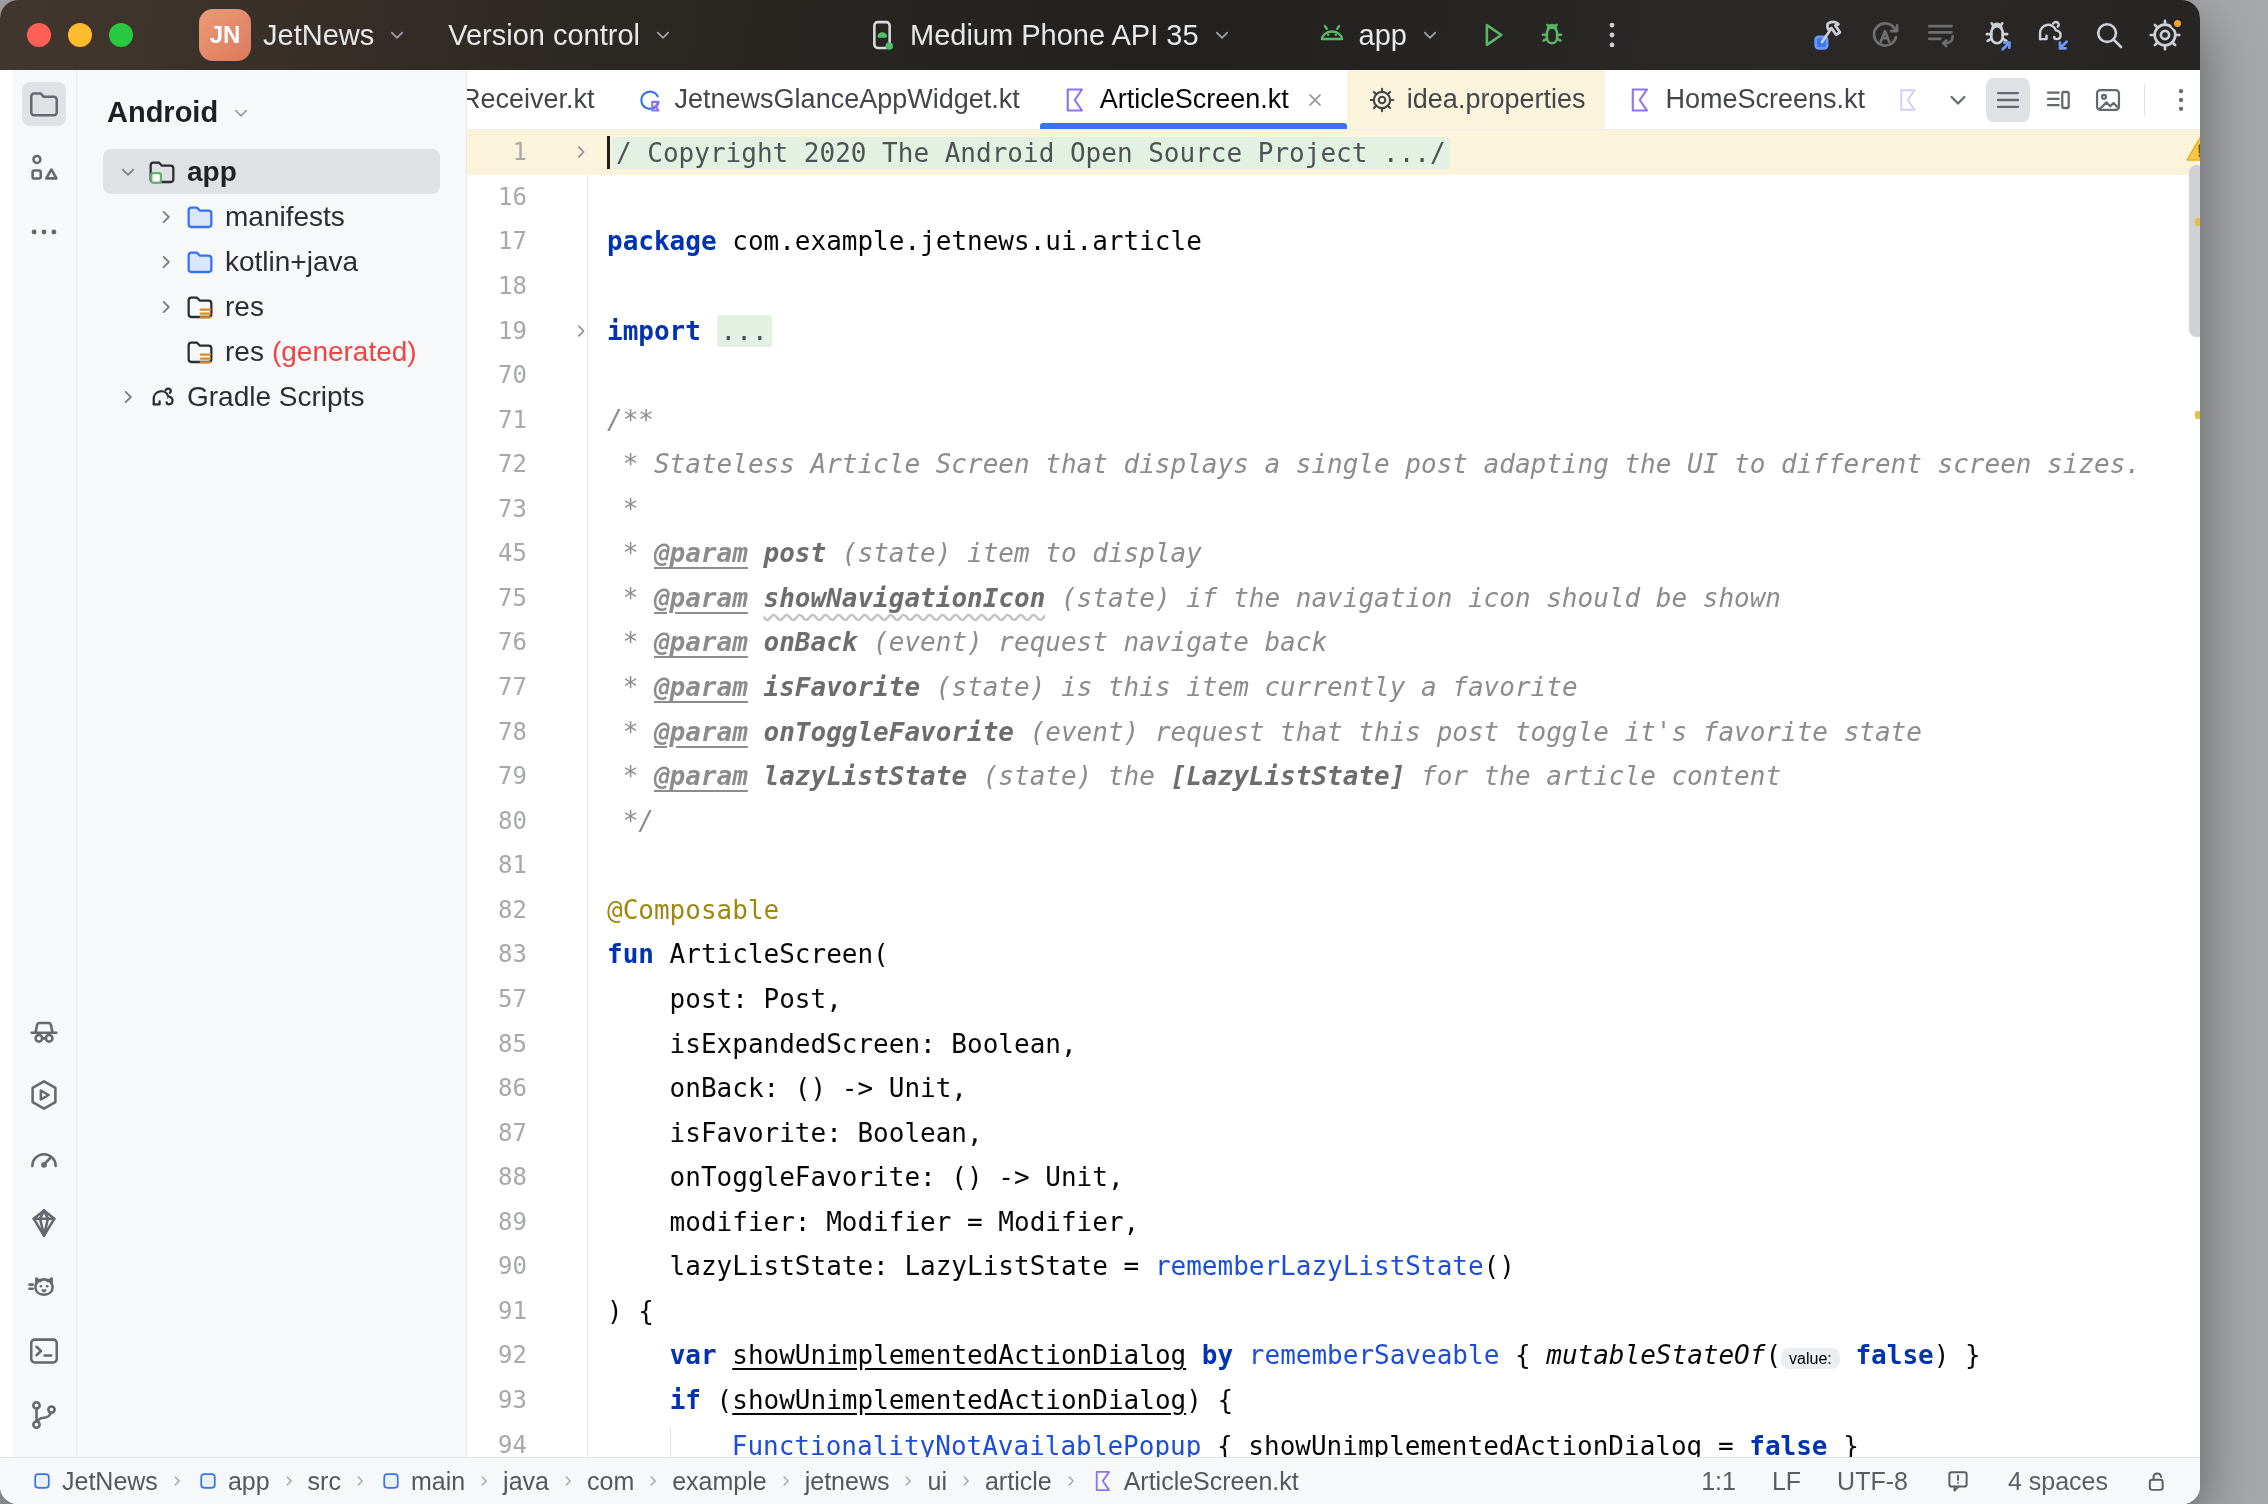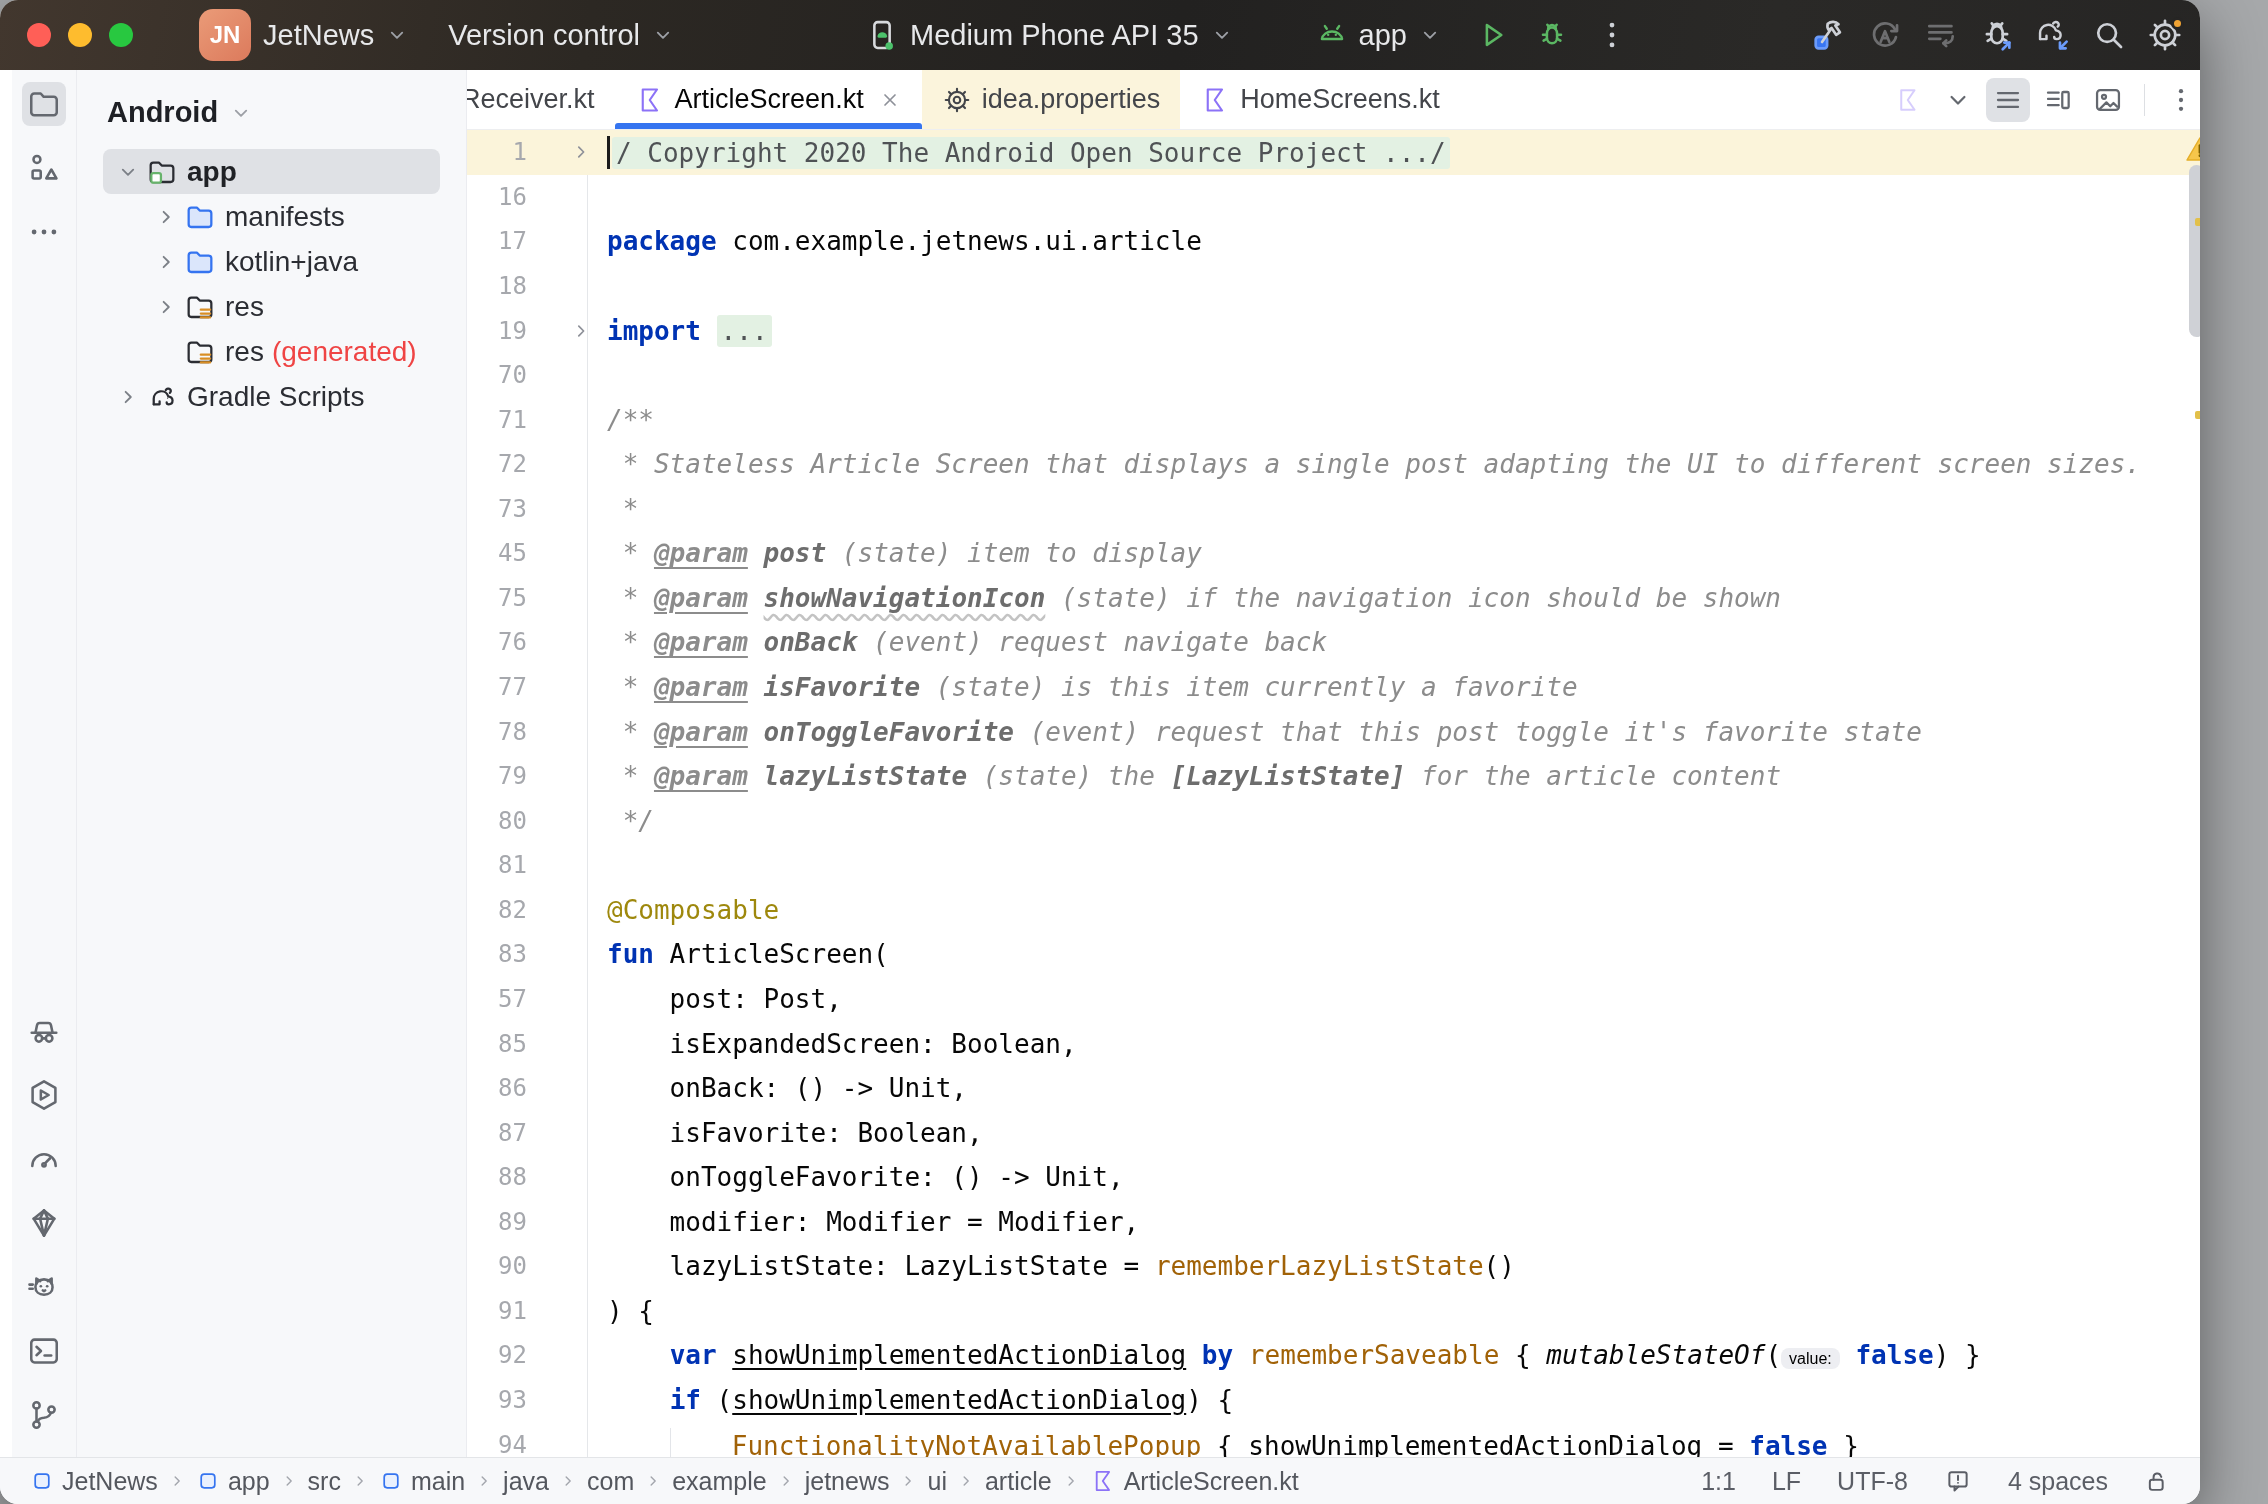--- a/index.html
+++ b/index.html
@@ -68,21 +68,21 @@
   .foldc{width:80px;flex:none;position:relative;height:100%;}
   .foldc .svgi{position:absolute;right:14px;top:50%;transform:translateY(-50%);color:#8E9199;}
   .codetext{white-space:pre;color:#070707;}
   .tk-p{color:#070707;}
   .tk-k{color:#0033B3;font-weight:600;}
   .tk-c{color:#8C8C8C;font-style:italic;}
   .tk-ct{color:#8C8C8C;font-style:italic;font-weight:700;text-decoration:underline;text-underline-offset:5px;}
   .tk-cb{color:#6D6D6D;font-style:italic;font-weight:700;}
   .tk-cbw{color:#6D6D6D;font-style:italic;font-weight:700;text-decoration:underline wavy #C3C3C3;text-underline-offset:6px;}
   .tk-a{color:#9E880D;}
-  .tk-f{color:#a16207;}
+  .tk-f{color:#1d4ed8;}
   .tk-fi{color:#070707;font-style:italic;}
   .tk-u{color:#070707;text-decoration:underline;text-underline-offset:4px;}
   .tk-hint{background:#EDEEF2;color:#000000;border-radius:8px;padding:2px 8px;font-size:16px;font-family:"Liberation Sans",sans-serif;font-style:normal;}
   .tk-foldchip{background:#E3F1E3;border-radius:3px;padding:1px 4px;color:#4F5255;}
   .tk-g{display:inline-block;width:0;border-left:1.5px solid #E3E5E9;height:1.3em;vertical-align:-7px;margin-right:-1.5px;}
   .caret-bar{display:inline-block;width:3px;height:33px;background:#1B1B1B;vertical-align:-7px;margin-right:2px;}
   .scrollbar{position:absolute;right:13px;top:35px;width:15px;height:172px;border-radius:8px;background:#CFD1D6;}
   .warn-tri{position:absolute;right:0;top:2px;}
   .stripe-mark{position:absolute;right:2px;width:20px;height:8px;border-radius:2px;background:#E2C04A;}
   
@@ -430,20 +430,29 @@
           </div>
         </div>
     </div>
 
     <div class="editor-col">
       <div class="tabbar">
         <div class="tabs-scroll" id="tabs">
             <div class="tab clipped">
               <span>Receiver.kt</span>
             </div>
+            <div class="tab">
+              <span style="display: flex;">
+                <svg class="svgi " width="30" height="30" viewBox="0 0 24 24" fill="none" stroke="currentColor" stroke-width="1.7" stroke-linecap="round" stroke-linejoin="round">
+                  <path d="M18.7 13.9a6.9 6.9 0 1 1-.5-4.8" stroke="#3574F0"></path>
+                  <path d="M13.8 13.5h5l-2.3 3.5 2.3 3.4h-5z" stroke="#8C72F7"></path>
+                </svg>
+              </span>
+              <span>JetnewsGlanceAppWidget.kt</span>
+            </div>
             <div class="tab active">
               <span style="display: flex;">
                 <svg class="svgi " width="30" height="30" viewBox="0 0 24 24" fill="none" stroke="currentColor" stroke-width="1.7" stroke-linecap="round" stroke-linejoin="round">
                   <path d="M6.2 3.6h11.4L11.8 12l5.8 8.4H6.2z" stroke="#8C72F7"></path>
                 </svg>
               </span>
               <span>ArticleScreen.kt</span>
               <span class="close">
                 <svg class="svgi " width="24" height="24" viewBox="0 0 24 24" fill="none" stroke="currentColor" stroke-width="1.7" stroke-linecap="round" stroke-linejoin="round">
                   <path d="M7 7l10 10M17 7L7 17"></path>

